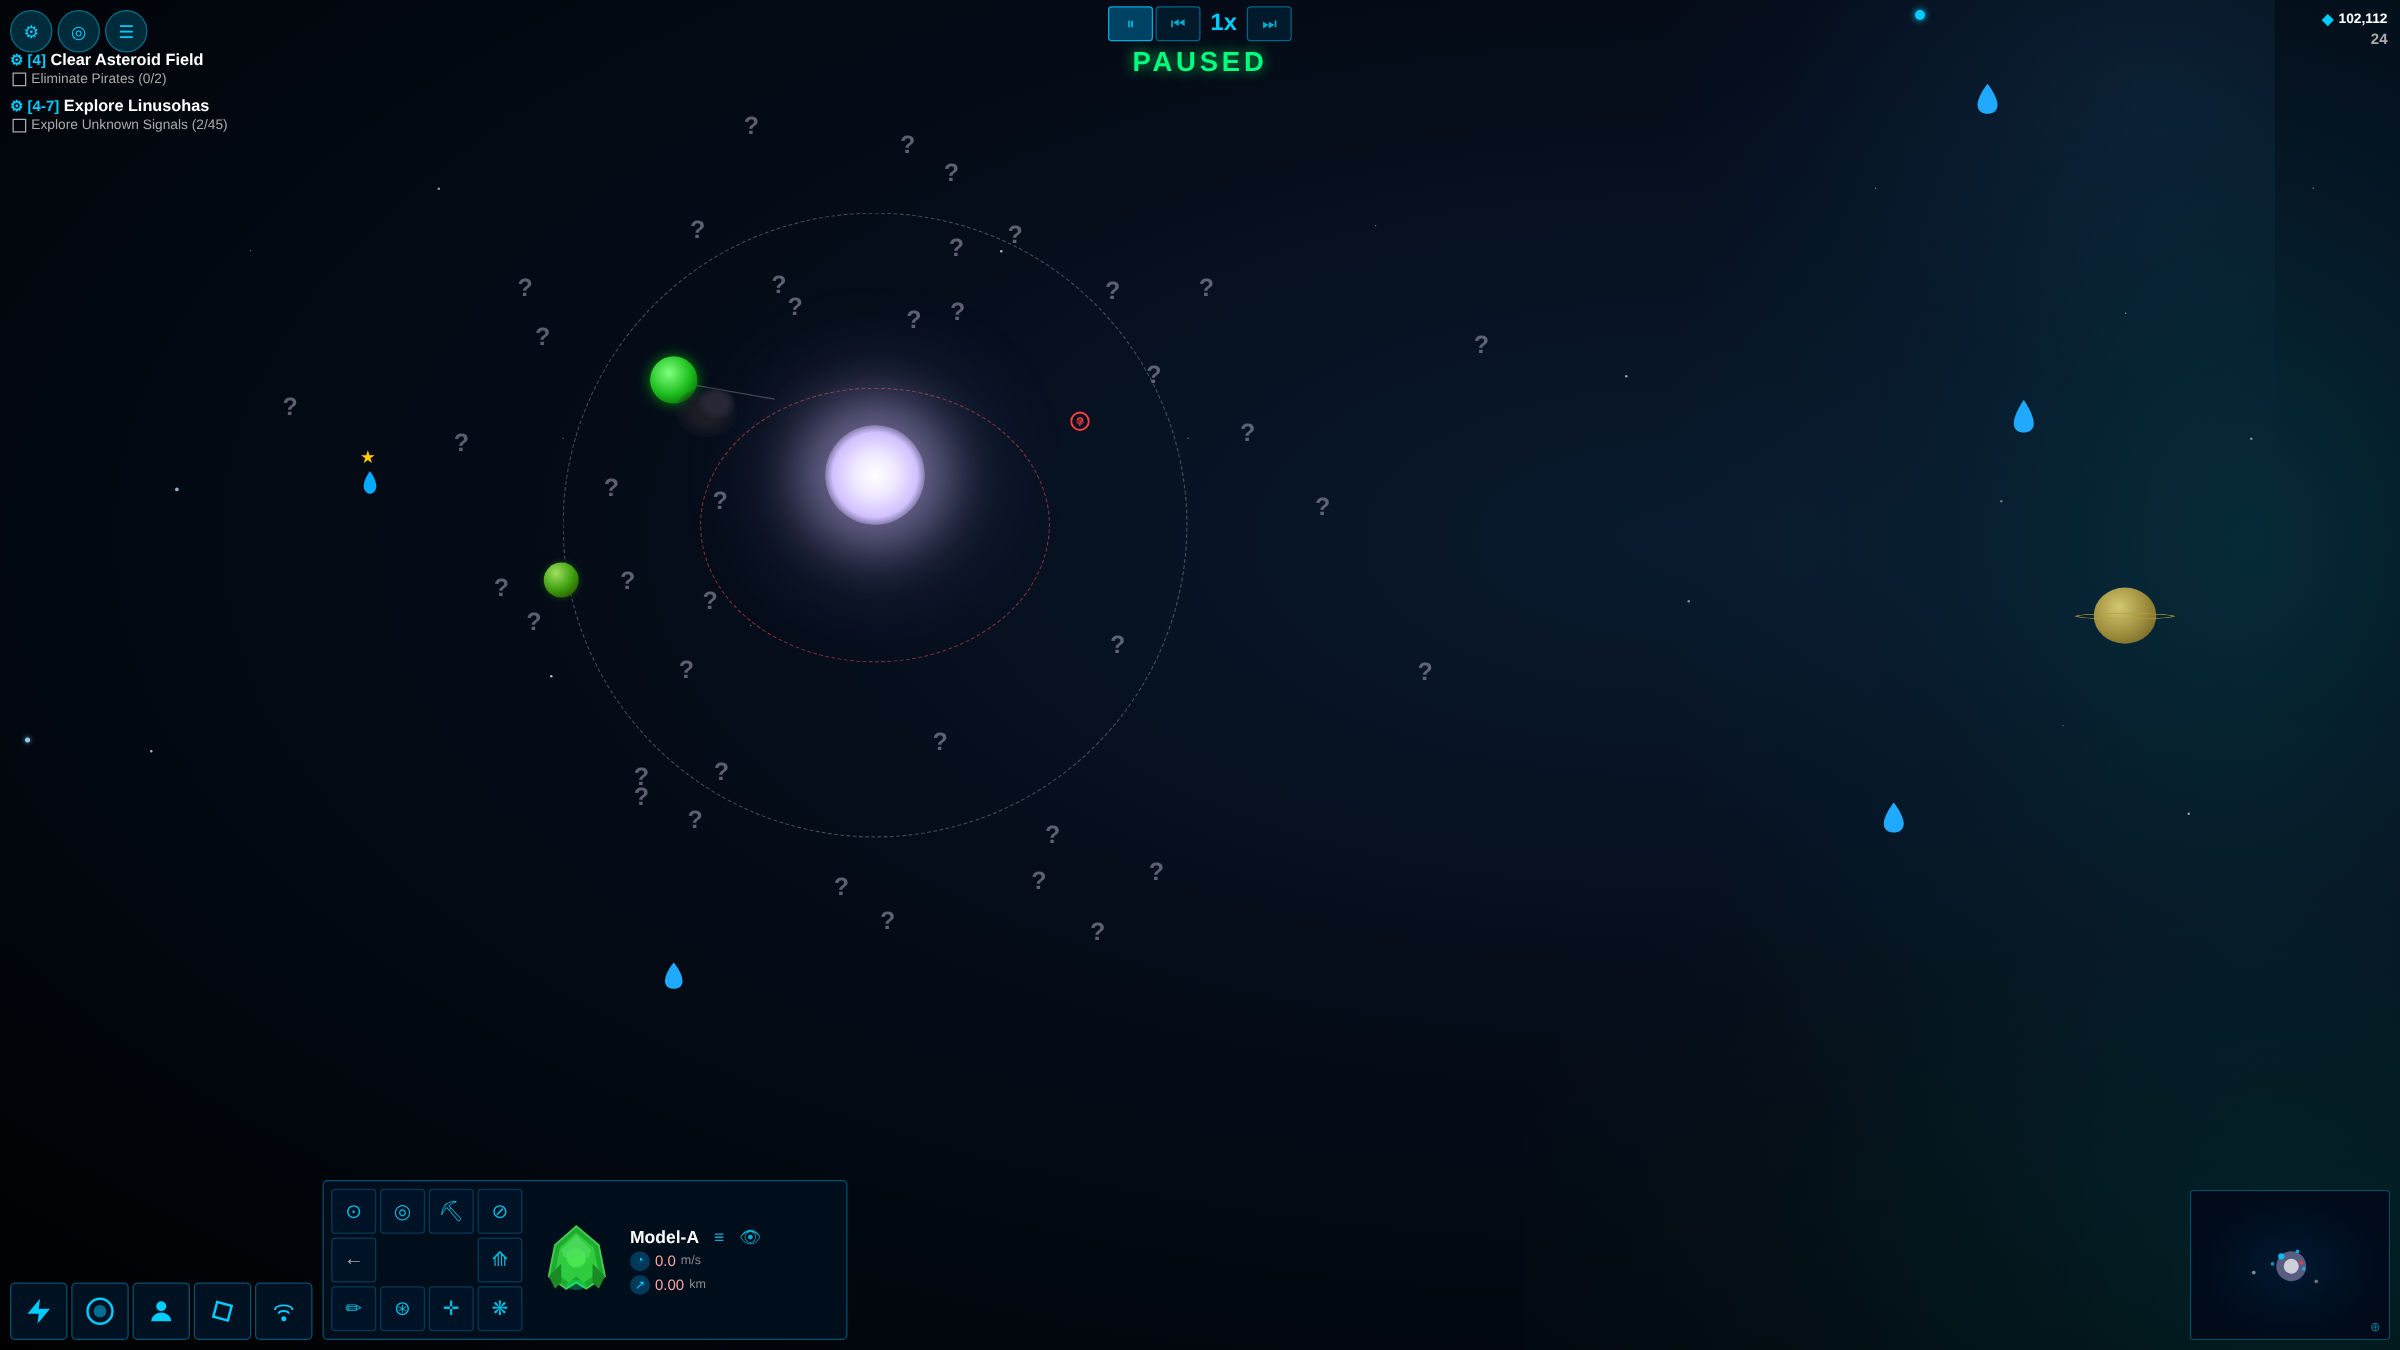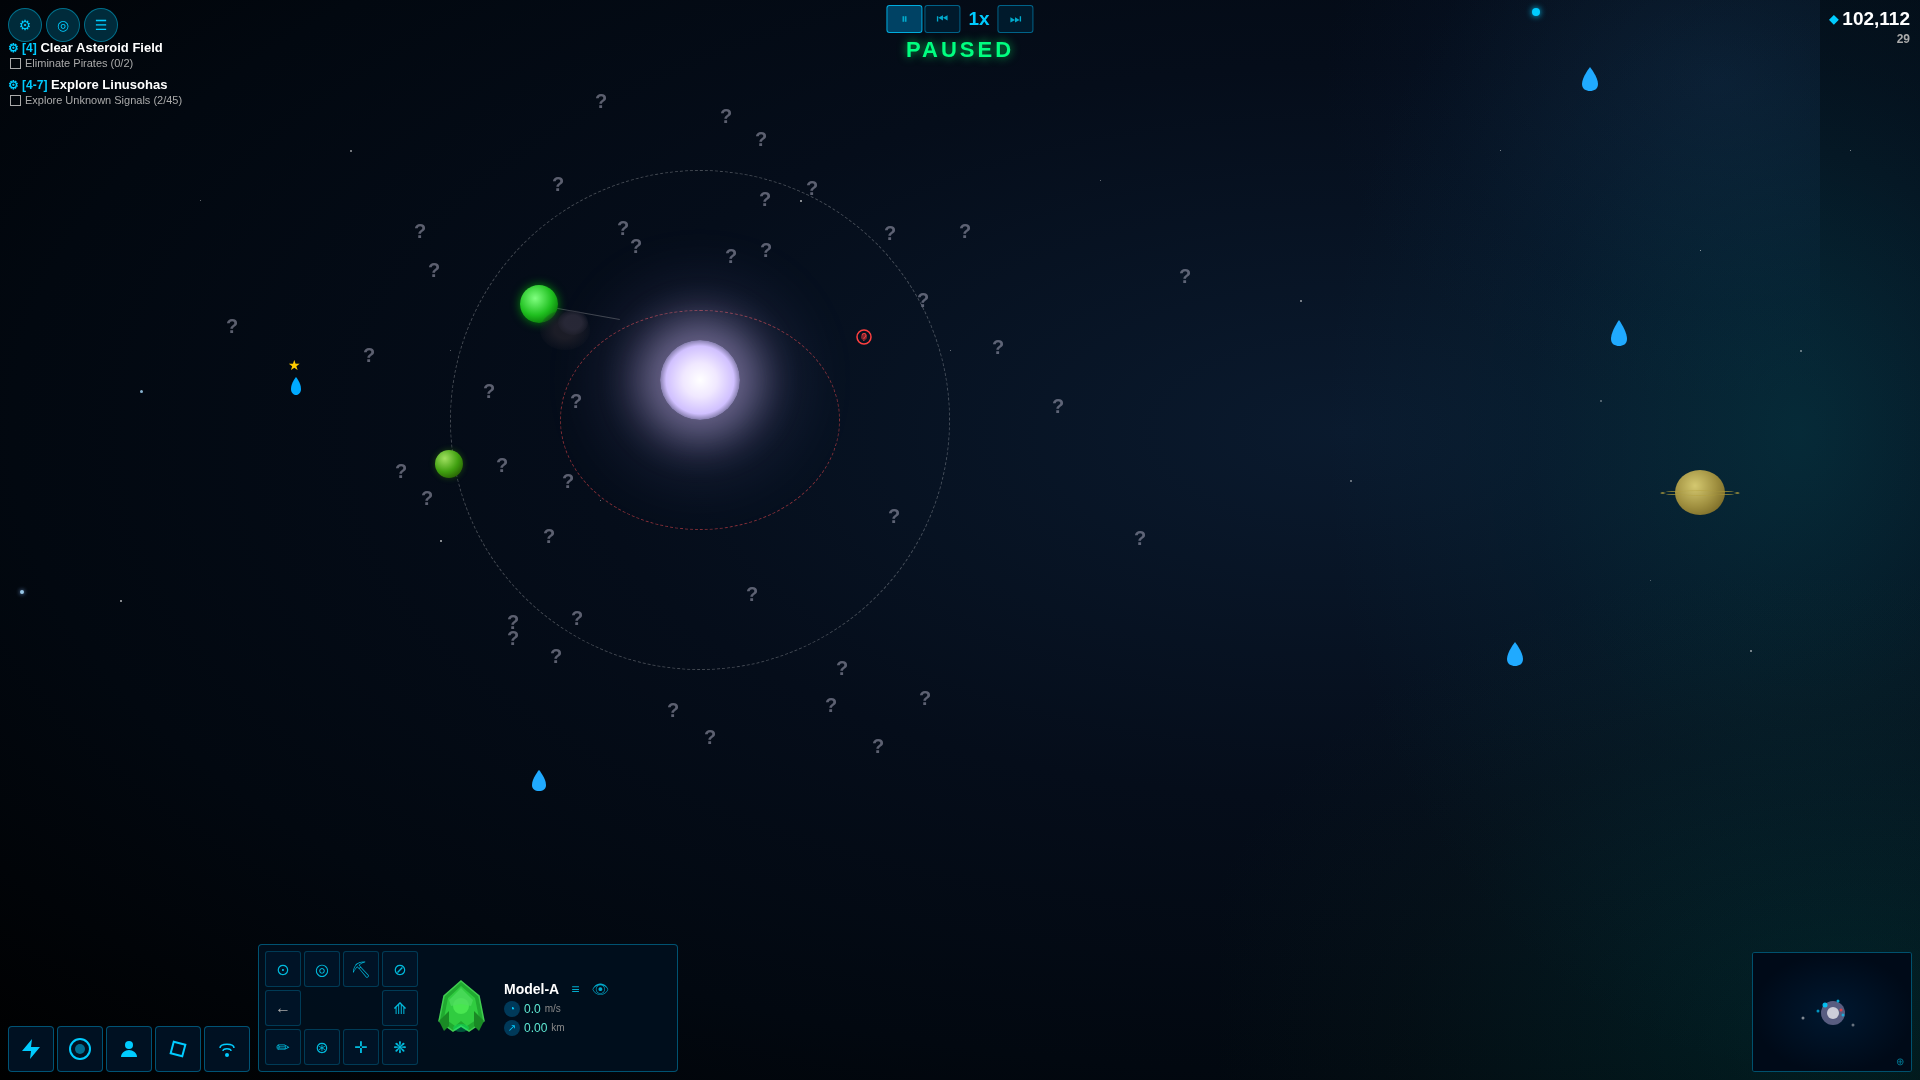--- a/index.html
+++ b/index.html
@@ -277,21 +277,21 @@
       color: #00ccff;
       font-size: 14px;
       font-weight: bold;
     }
     .resource-icon {
       color: #00ccff;
       font-size: 12px;
     }
     .resource-value {
       color: #ffffff;
-      font-size: 19px;
+      font-size: 11px;
     }
     .resource-sub {
       color: #aaaaaa;
       font-size: 12px;
     }
 
     
     .quest-panel {
       position: absolute;
       top: 40px;
@@ -461,21 +461,21 @@
       height: 16px;
       border-radius: 50%;
       background: rgba(0,100,150,0.5);
       display: flex;
       align-items: center;
       justify-content: center;
       font-size: 10px;
       color: #00ccff;
     }
     .stat-value {
-      color: #5eead4;
+      color: #fca5a5;
       font-size: 12px;
     }
     .stat-unit {
       color: #888888;
       font-size: 10px;
     }
 
     
     .minimap {
       position: absolute;
@@ -681,21 +681,21 @@
   </div>
   <div class="paused-label">PAUSED</div>
 </div>
 
 <div class="top-right">
   <div class="resource-row">
     <span class="resource-icon">◆</span>
     <span class="resource-value">102,112</span>
   </div>
   <div class="resource-row">
-    <span class="resource-sub">29</span>
+    <span class="resource-sub">24</span>
   </div>
 </div>
 
 <div class="quest-panel">
   <div class="quest-item">
     <div class="quest-title">
       <span class="quest-level">⚙ [4]</span>
       <span> Clear Asteroid Field</span>
     </div>
     <div class="quest-sub">

